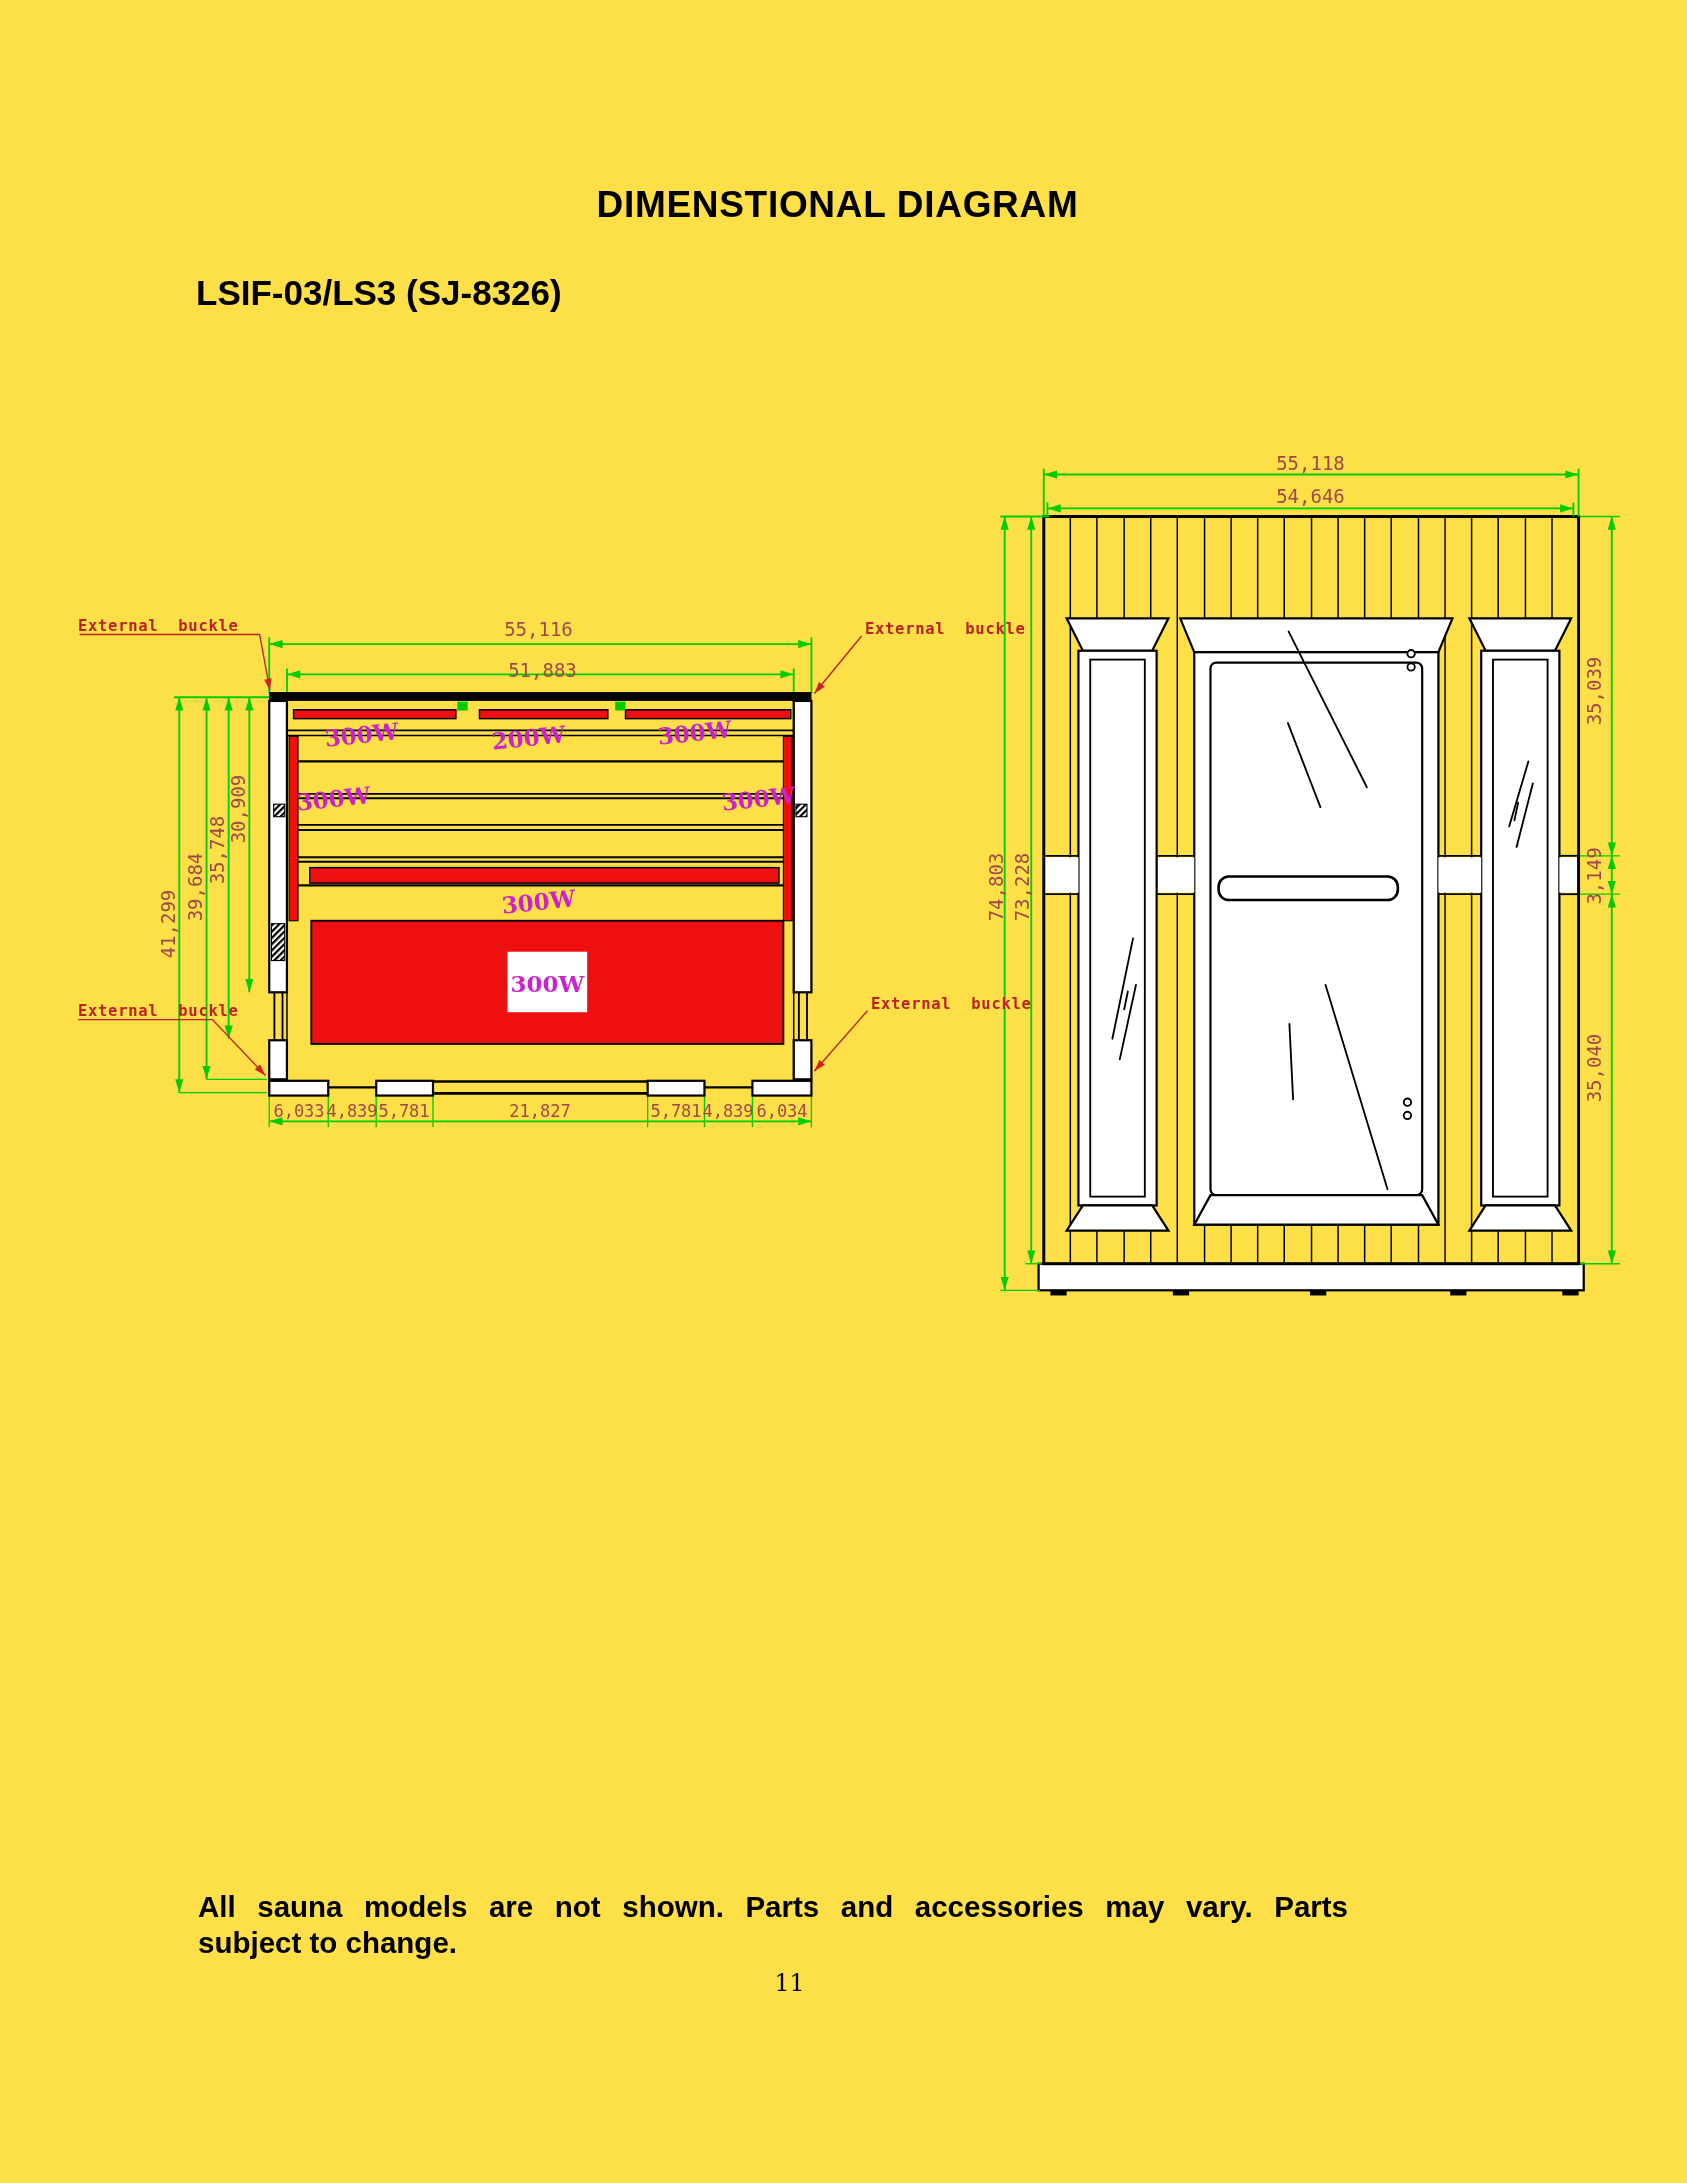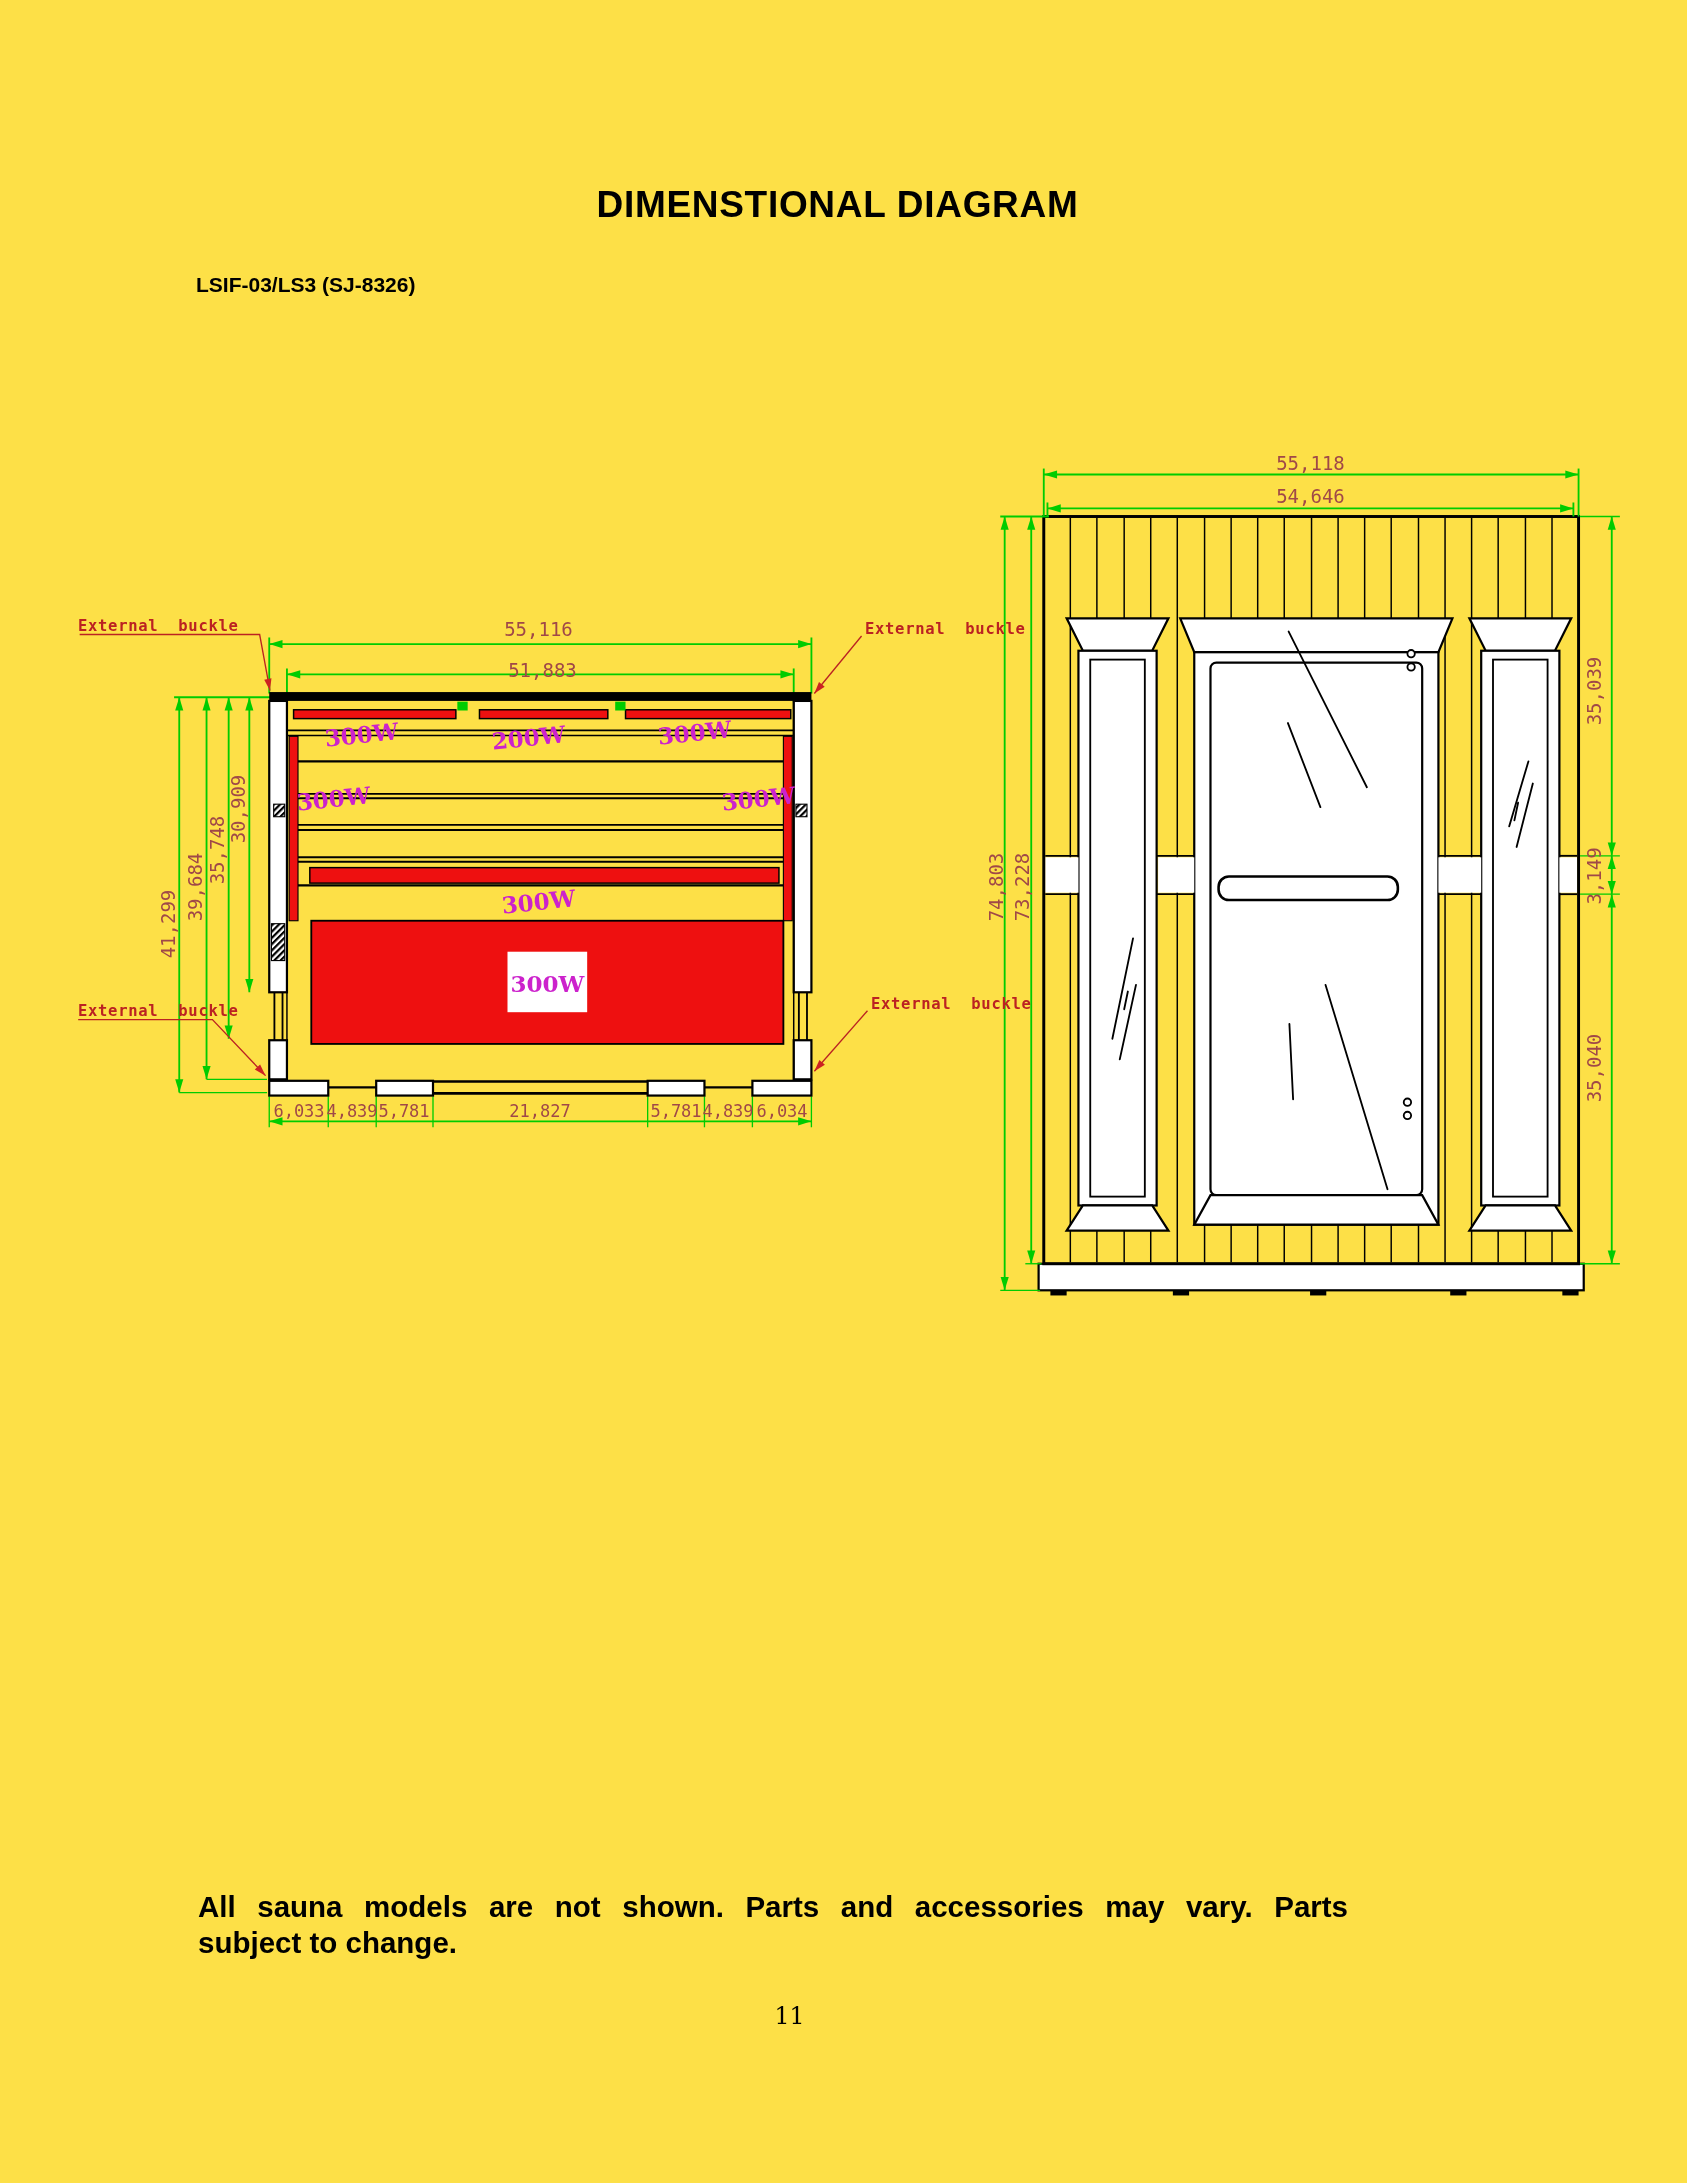--- a/index.html
+++ b/index.html
@@ -1,33 +1,33 @@
 <!DOCTYPE html>
 <html style="font-size:11.8px"><head>
 <meta charset="utf-8">
 <style>
   html,body{margin:0;padding:0;background:#fff;}
   #canvas{position:relative;width:1687px;height:2183px;background:#fde047;overflow:hidden;
           font-family:"Liberation Sans",sans-serif;}
   #drawing{position:absolute;left:0;top:0;}
   .lbl{position:absolute;white-space:pre;}
   .page-title{font-size:37px;font-weight:bold;letter-spacing:0.7px;text-align:center;color:#000;}
-  .model-title{font-size:21px;font-weight:bold;color:#000;}
+  .model-title{font-size:35px;font-weight:bold;color:#000;}
   .dim{font-family:"DejaVu Sans Mono",monospace;font-size:19px;color:#a04848;text-align:center;}
   .dim-sm{font-family:"DejaVu Sans Mono",monospace;font-size:17px;color:#a04848;text-align:center;}
   .rot{transform:rotate(-90deg);transform-origin:center center;}
   .heat{font-family:"DejaVu Serif",serif;font-size:23px;font-weight:bold;color:#cc22cc;
         text-align:center;transform:rotate(-6deg);}
   .heat-flat{font-family:"DejaVu Serif",serif;font-size:23px;font-weight:bold;color:#cc22cc;text-align:center;}
   .buck{font-family:"DejaVu Sans Mono",monospace;font-size:15.5px;font-weight:bold;color:#bb2222;letter-spacing:0.7px;}
   .footer{position:absolute;left:198px;top:1889px;width:1150px;font-size:29.5px;font-weight:bold;
           color:#000;line-height:36px;}
   .footer .just{text-align:justify;text-align-last:justify;}
   .pagenum{position:absolute;left:760px;top:1969px;width:59px;text-align:center;
-           font-family:"DejaVu Serif",serif;font-size:23.6px;color:#000;margin-top:33px;}
+           font-family:"DejaVu Serif",serif;font-size:23.6px;color:#000;}
   .w140{width:103px;}
 </style>
 </head>
 <body>
 
 <div id="canvas">
 
   <svg id="drawing" width="1687" height="2183" viewBox="0 0 2287 2959">
     <defs>
       <marker id="ag" markerUnits="userSpaceOnUse" markerWidth="20" markerHeight="14" refX="19" refY="7" orient="auto-start-reverse">

